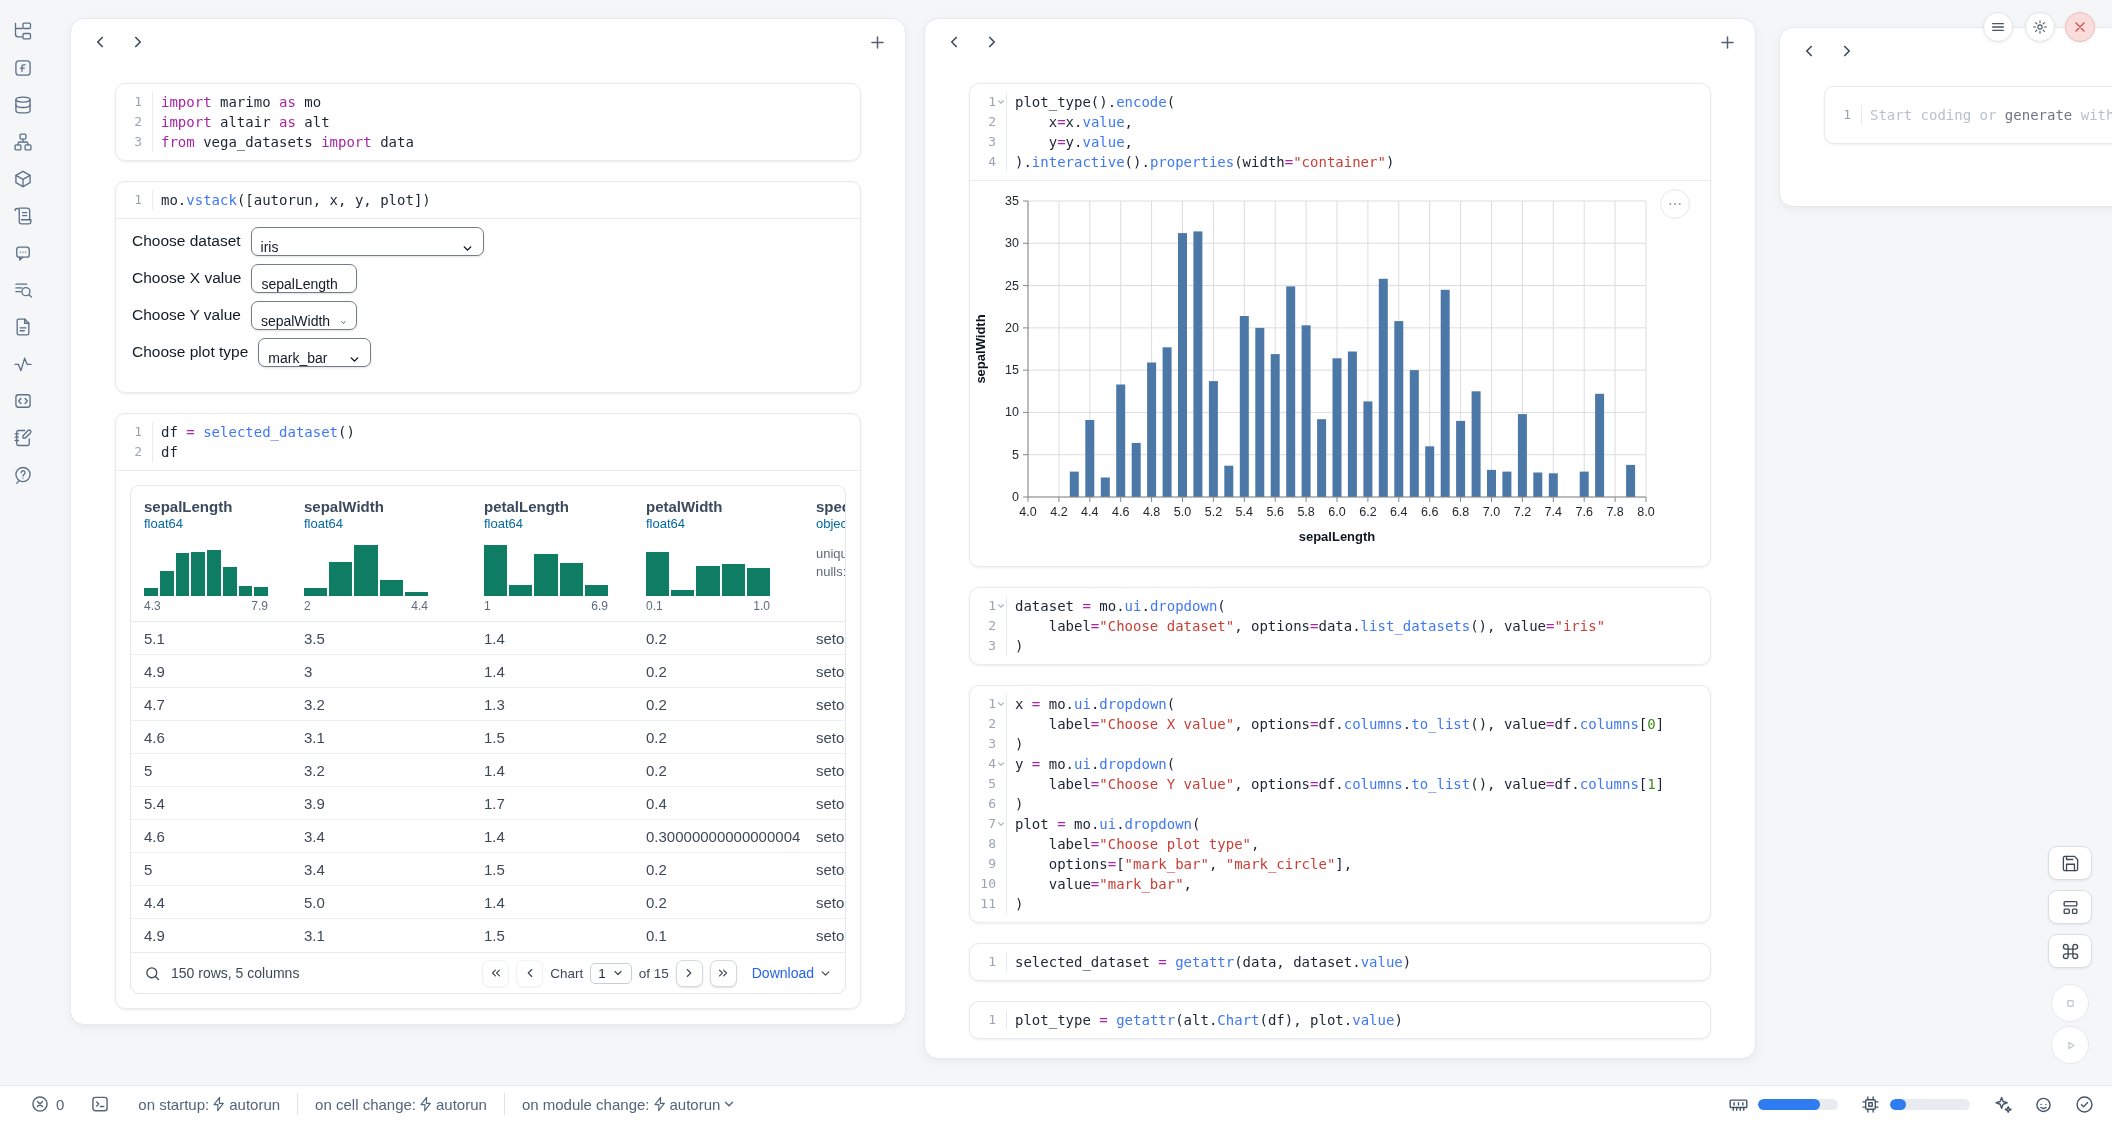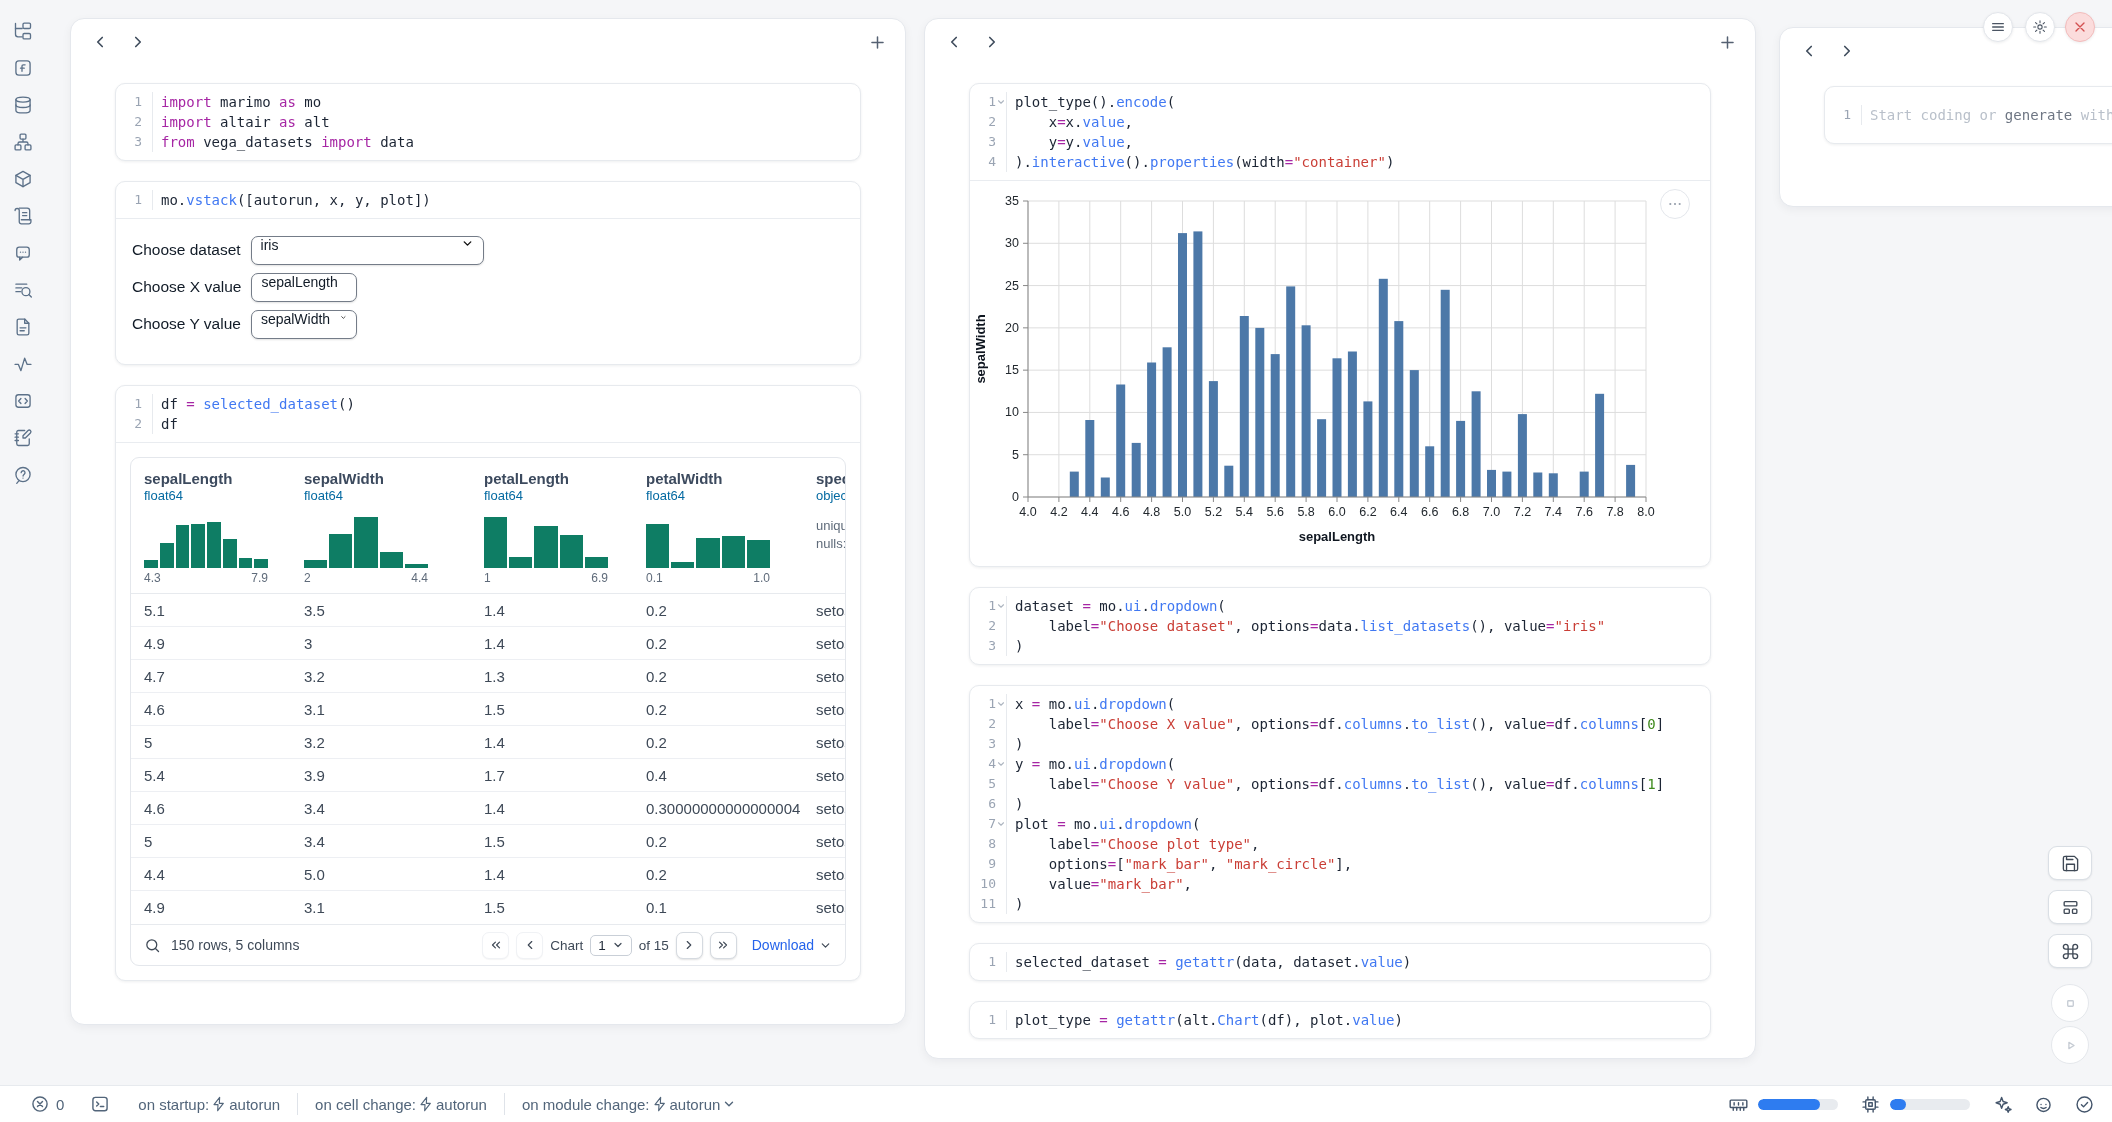--- a/index.html
+++ b/index.html
@@ -16,24 +16,24 @@
 .padd{position:absolute;top:14px;right:18px;width:19px;height:19px;color:#556172;cursor:pointer}
 .pbody{position:absolute;left:44px;right:44px;top:64px}
 .cell{background:#fff;border:1px solid #e7eaee;border-radius:10px;box-shadow:0 1px 3px rgba(16,24,40,.07);margin-bottom:20px}
 .code{padding:8px 0;font-family:"DejaVu Sans Mono",monospace;font-size:14px}
 .code-line{display:flex;line-height:20px}
 .gut{width:26px;text-align:right;color:#9aa4b3;flex:none;font-size:13px}
 .fold{width:10px;flex:none;display:flex;align-items:center;justify-content:center;color:#aeb6c1}
 .code-line code{border-left:1px solid #e7eaee;padding-left:8px;flex:1;font-family:inherit;color:#1c2534;white-space:pre}
 .tk-k,.tk-o{color:#a626a4}.tk-f{color:#4078f2}.tk-s{color:#ca3e36}.tk-n{color:#3f8a1d}
 .output{border-top:1px solid #e9ecf0}
-.ctls{padding:16px 16px 18px}
+.ctls{padding:7px 16px 18px}
 .ctl-row{display:flex;align-items:center;margin-bottom:7px;height:30px}
 .ctl-label{font-size:15.5px;color:#111b27}
-.select{margin-left:10px;display:flex;align-items:flex-start;justify-content:space-between;gap:10px;border:1px solid #747c88;border-radius:7px;background:#fff;padding:0 9px;height:29px;font-size:14px;color:#111b27;box-shadow:0 1px 2px rgba(0,0,0,.12);cursor:pointer}
+.select{margin-left:10px;display:flex;align-items:flex-end;justify-content:space-between;gap:10px;border:1px solid #747c88;border-radius:7px;background:#fff;padding:0 9px;height:29px;font-size:14px;color:#111b27;box-shadow:0 1px 2px rgba(0,0,0,.12);cursor:pointer}
 .select .i{width:13px;height:13px;color:#111}
 .tout{padding:14px}
 .tcard{border:1px solid #e4e7ec;border-radius:9px;overflow:hidden}
 .thead,.trow{display:grid;grid-template-columns:160px 180px 162px 170px 1fr}
 .thead{padding:12px 0 8px;border-bottom:1px solid #e7eaee}
 .tcol{padding-left:13px;overflow:hidden;white-space:nowrap}
 .tname{font-weight:700;font-size:15px;color:#3c4a5e}
 .ttype{font-size:13px;color:#0369a1;margin-top:1px}
 .hist{display:flex;align-items:flex-end;gap:2px;width:124px;height:54px;margin-top:11px}
 .hist i{flex:1;background:#0e7d64;display:block}
@@ -218,20 +218,31 @@
                 <svg width="100%" height="100%" viewBox="0 0 24 24" fill="none" stroke="currentColor" stroke-width="2.6" stroke-linecap="round" stroke-linejoin="round">
                   <path d="M6 9l6 6 6-6"></path>
                 </svg>
               </span>
             </div>
           </div>
           <div class="ctl-row">
             <span class="ctl-label">Choose Y value</span>
             <div class="select" style="width:106px">
               <span>sepalWidth</span>
+              <span class="i" style="width:13px;height:13px">
+                <svg width="100%" height="100%" viewBox="0 0 24 24" fill="none" stroke="currentColor" stroke-width="2.6" stroke-linecap="round" stroke-linejoin="round">
+                  <path d="M6 9l6 6 6-6"></path>
+                </svg>
+              </span>
+            </div>
+          </div>
+          <div class="ctl-row">
+            <span class="ctl-label">Choose plot type</span>
+            <div class="select" style="width:113px">
+              <span>mark_bar</span>
               <span class="i" style="width:13px;height:13px">
                 <svg width="100%" height="100%" viewBox="0 0 24 24" fill="none" stroke="currentColor" stroke-width="2.6" stroke-linecap="round" stroke-linejoin="round">
                   <path d="M6 9l6 6 6-6"></path>
                 </svg>
               </span>
             </div>
           </div>
         </div>
     </div>
     <div class="cell">

